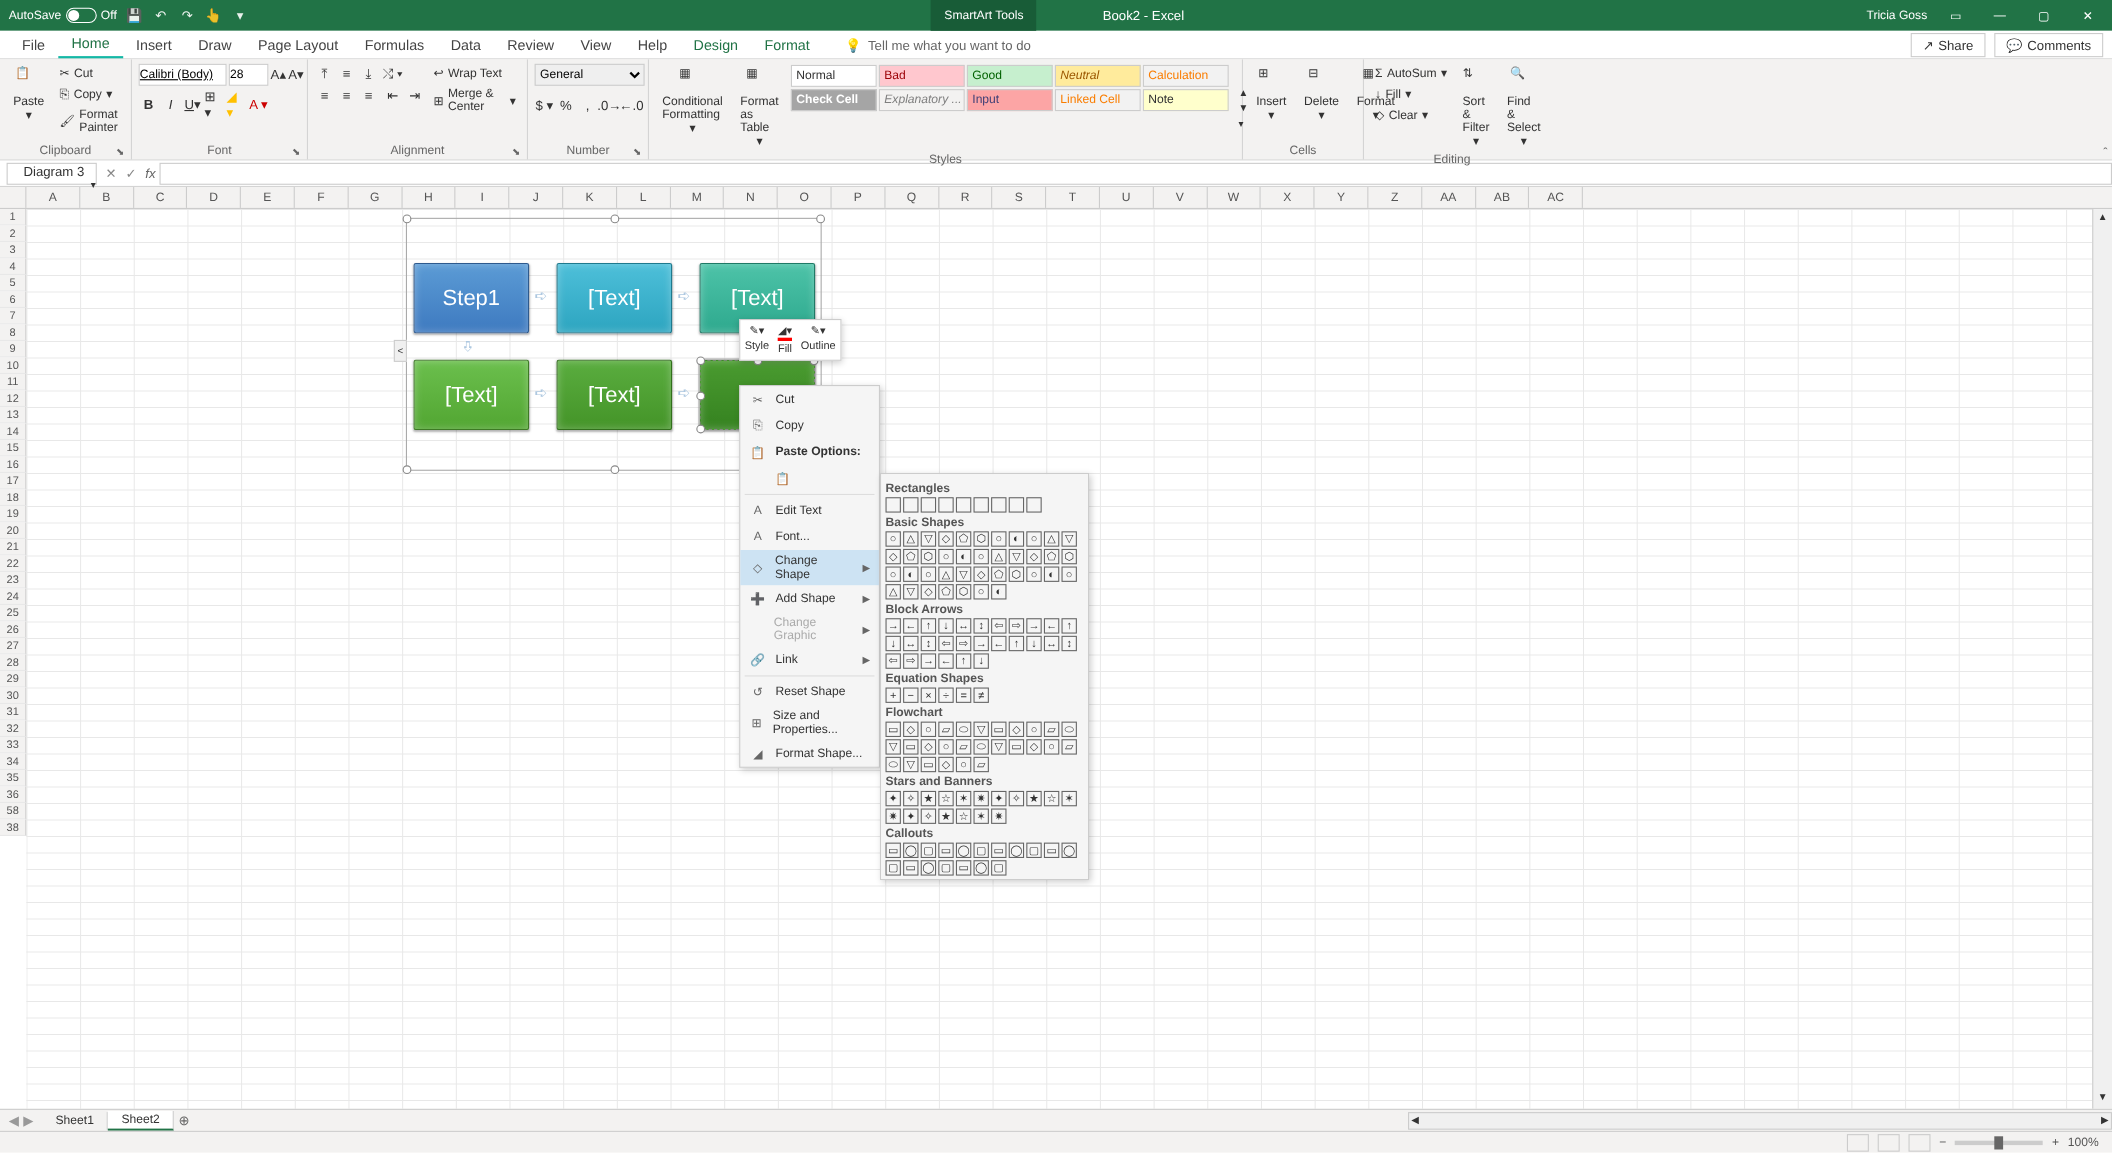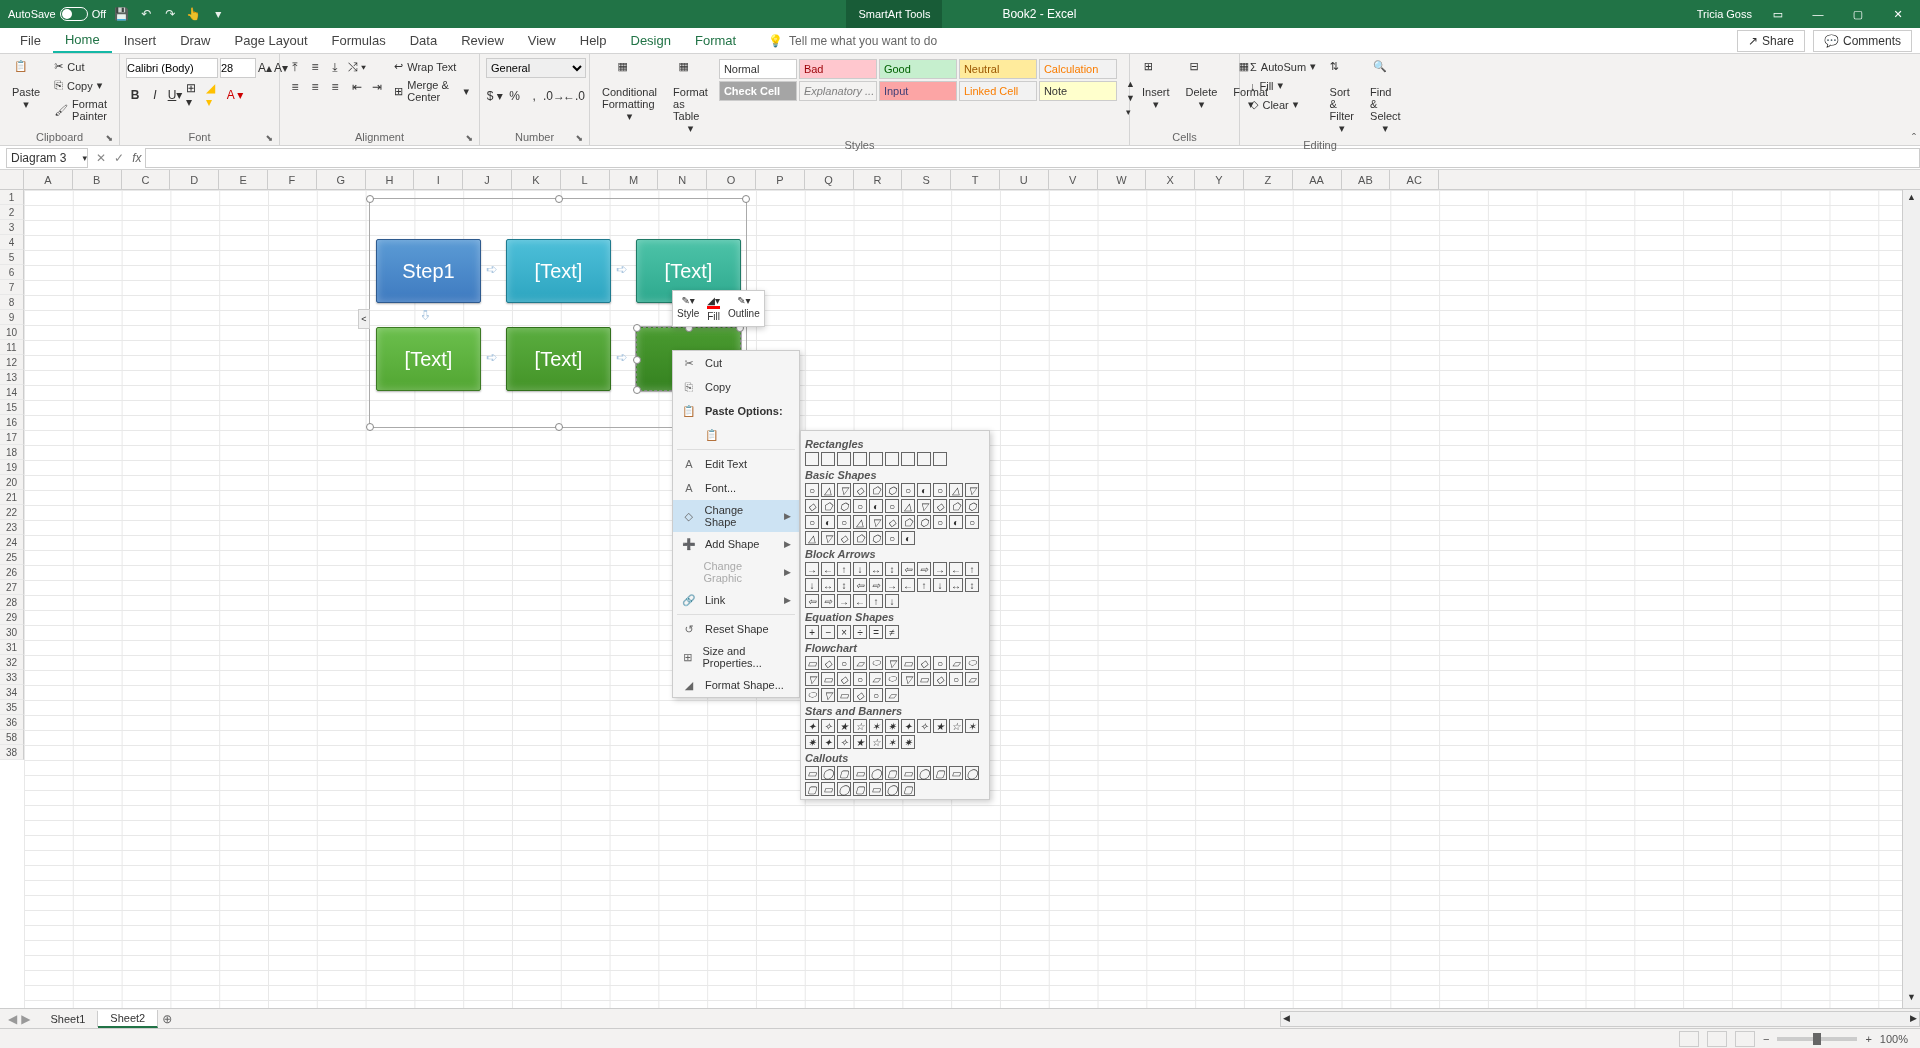--- a/index.html
+++ b/index.html
@@ -33,46 +33,46 @@
 .group-content { flex: 1; display: flex; gap: 4px; }
 .group-label { text-align: center; font-size: 11px; color: #666; padding-top: 2px; position: relative; }
 .group-launcher { position: absolute; right: 0; bottom: 0; font-size: 9px; color: #666; }
 
 .big-btn { display: flex; flex-direction: column; align-items: center; padding: 2px 6px; cursor: pointer; font-size: 11px; }
 .big-btn-icon { width: 24px; height: 24px; margin-bottom: 2px; }
 .small-btn-col { display: flex; flex-direction: column; gap: 2px; }
 .small-btn { display: flex; align-items: center; gap: 4px; padding: 2px 4px; font-size: 11px; cursor: pointer; }
 
 .font-select { height: 20px; font-size: 11px; border: 1px solid #ccc; }
-.font-name { width: 92px; }
+.font-name { width: 80px; text-decoration: underline; }
 .font-size { width: 36px; }
 .font-row { display: flex; gap: 2px; align-items: center; margin-bottom: 3px; }
 .font-btn { width: 18px; height: 20px; display: inline-flex; align-items: center; justify-content: center; cursor: pointer; font-size: 12px; }
 
 .align-grid { display: grid; grid-template-columns: repeat(3, 18px); gap: 2px; }
 .align-btn { width: 18px; height: 18px; cursor: pointer; display: inline-flex; align-items: center; justify-content: center; }
 
 .style-cell { width: 78px; height: 20px; border: 1px solid #ccc; font-size: 11px; display: flex; align-items: center; padding-left: 4px; margin: 1px; cursor: pointer; }
 .style-normal { background: #fff; }
 .style-bad { background: #ffc7ce; color: #9c0006; }
 .style-good { background: #c6efce; color: #006100; }
-.style-neutral { background: #ffeb9c; color: #9c5700; }
+.style-neutral { background: #ffeb9c; color: #9c5700; font-style: italic; }
 .style-calc { background: #f2f2f2; color: #fa7d00; }
 .style-check { background: #a5a5a5; color: #fff; font-weight: bold; }
 .style-explan { font-style: italic; color: #7f7f7f; }
 .style-input { background: #fca5a5; color: #3f3f76; }
 .style-linked { background: #f2f2f2; color: #fa7d00; }
 .style-note { background: #ffffcc; }
 
 
 .collapse-ribbon { position: absolute; right: 4px; top: 132px; font-size: 12px; color: #666; cursor: pointer; }
 
 
 .formula-bar { height: 24px; display: flex; align-items: center; border-bottom: 1px solid #d4d4d4; background: #fff; }
-.name-box { width: 82px; height: 20px; border: 1px solid #ccc; margin-left: 6px; padding-left: 4px; font-size: 12px; display: flex; align-items: center; }
+.name-box { width: 82px; height: 20px; border: 1px solid #ccc; margin-left: 6px; padding-left: 4px; font-size: 12px; display: flex; align-items: center; flex-direction: column; }
 .fx-btns { display: flex; gap: 8px; margin: 0 8px; color: #888; }
 .fx-label { font-style: italic; font-size: 12px; margin-right: 4px; color: #666; }
 .formula-input { flex: 1; height: 20px; border: 1px solid #ccc; padding-left: 4px; font-size: 12px; }
 
 
 .col-headers { height: 20px; display: flex; background: #f3f2f1; border-bottom: 1px solid #ccc; }
 .corner { width: 24px; border-right: 1px solid #ccc; }
 .col-h { width: 48.8px; text-align: center; font-size: 11px; border-right: 1px solid #ccc; line-height: 20px; color: #555; }
 .scroll-v-space { width: 18px; }
 
@@ -103,21 +103,21 @@
 
 .context-menu { position: absolute; width: 128px; background: #f5f5f5; border: 1px solid #ccc; box-shadow: 2px 2px 6px rgba(0,0,0,0.2); z-index: 11; font-size: 11px; }
 .ctx-item { display: flex; align-items: center; padding: 4px 8px; gap: 8px; cursor: pointer; }
 .ctx-item.highlighted { background: #cde3f3; }
 .ctx-icon { width: 16px; height: 16px; display: inline-flex; align-items: center; justify-content: center; color: #666; }
 .ctx-sep { height: 1px; background: #ddd; margin: 2px 4px; }
 .ctx-arrow { margin-left: auto; font-size: 9px; color: #666; }
 .ctx-disabled { color: #aaa; align-items: center; }
 
 
-.shape-gallery { position: absolute; width: 190px; background: #f5f5f5; border: 1px solid #ccc; box-shadow: 2px 2px 6px rgba(0,0,0,0.2); z-index: 12; padding: 4px; font-size: 10px; max-height: 370px; overflow-y: auto; font-style: italic; }
+.shape-gallery { position: absolute; width: 190px; background: #f5f5f5; border: 1px solid #ccc; box-shadow: 2px 2px 6px rgba(0,0,0,0.2); z-index: 12; padding: 4px; font-size: 10px; max-height: 370px; overflow-y: auto; }
 .sg-heading { font-weight: bold; color: #555; padding: 3px 0 2px; font-size: 11px; }
 .sg-row { display: flex; flex-wrap: wrap; gap: 2px; }
 .sg-shape { width: 14px; height: 14px; border: 1px solid #666; cursor: pointer; display: inline-flex; align-items: center; justify-content: center; font-size: 10px; }
 
 
 .sheet-tabs { position: absolute; bottom: 20px; left: 0; right: 0; height: 20px; background: #f3f2f1; display: flex; align-items: center; border-top: 1px solid #ccc; }
 .sheet-nav { display: flex; gap: 4px; padding: 0 8px; color: #999; }
 .sheet-tab { padding: 2px 12px; font-size: 11px; border-right: 1px solid #ccc; cursor: pointer; }
 .sheet-tab.active { background: #fff; border-bottom: 2px solid #217346; }
 .add-sheet { width: 18px; text-align: center; cursor: pointer; color: #666; }

